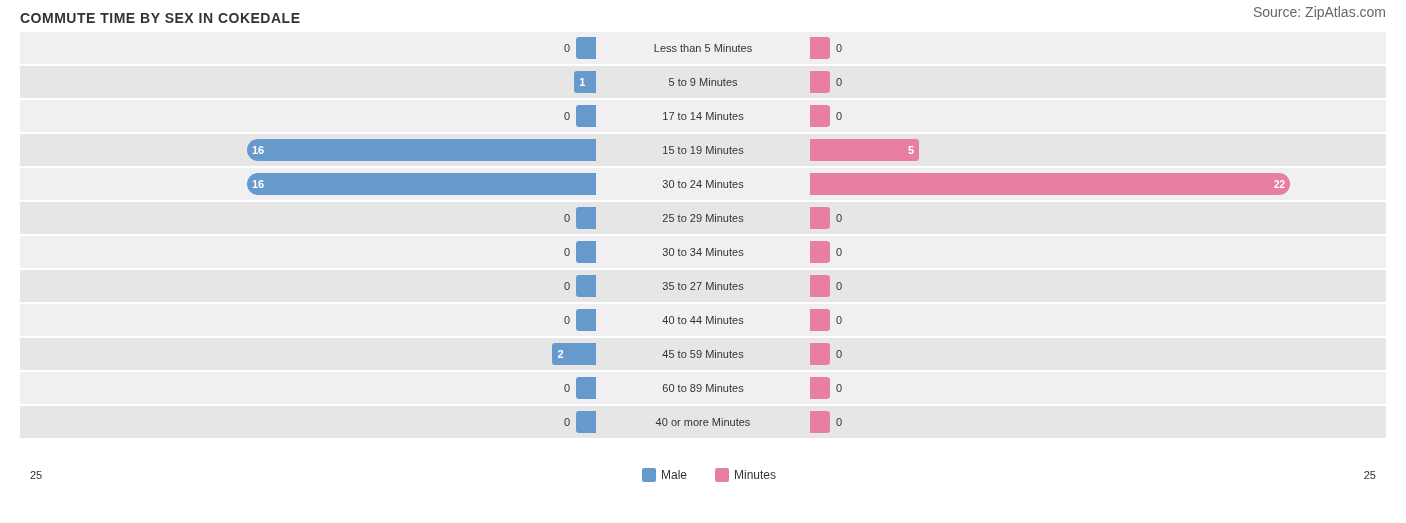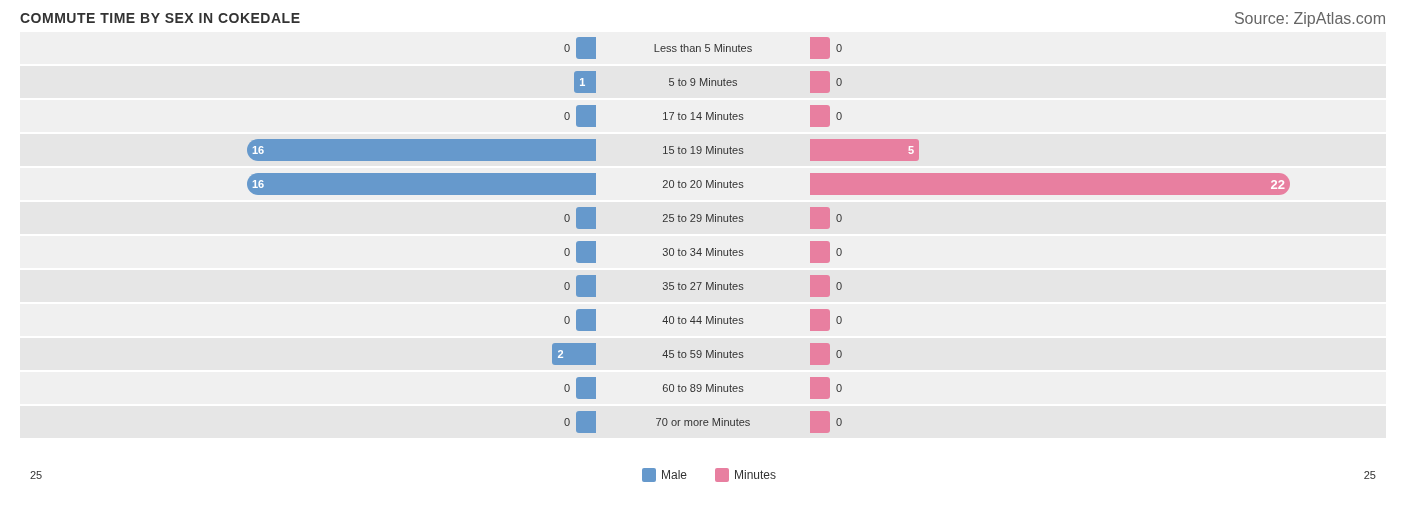--- a/index.html
+++ b/index.html
@@ -20,23 +20,23 @@
     .title {
       font-size: 14px;
       font-weight: bold;
       color: #333;
       text-transform: uppercase;
       letter-spacing: 0.5px;
       margin-bottom: 6px;
     }
     .source {
       position: absolute;
-      top: 10px;
+      top: 4px;
       right: 20px;
-      font-size: 16px;
+      font-size: 14px;
       color: #666;
     }
     .chart-area {
       width: 100%;
       height: 430px;
       position: relative;
     }
     .row {
       display: flex;
       align-items: center;
@@ -217,25 +217,25 @@
         </div>
       </div>
       <div class="row" style="background: rgb(240, 240, 240);">
         <div class="left-section">
           <div class="bar-wrapper-left">
             <div class="bar-male" style="width: 349.091px; border-radius: 12px 0px 0px 12px;">
               <span style="font-size: 11px; color: rgb(255, 255, 255); font-weight: bold; padding: 0px 5px; white-space: nowrap;">16</span>
             </div>
           </div>
         </div>
-        <div class="label-center">20 to 20 Minutes</div>
+        <div class="label-center">30 to 24 Minutes</div>
         <div class="right-section">
           <div class="bar-wrapper-right">
             <div class="bar-female" style="width: 480px; border-radius: 0px 12px 12px 0px;">
-              <span style="font-size: 13px; color: rgb(255, 255, 255); font-weight: bold; padding: 0px 5px; white-space: nowrap;">22</span>
+              <span style="font-size: 10px; color: rgb(255, 255, 255); font-weight: bold; padding: 0px 5px; white-space: nowrap;">22</span>
             </div>
           </div>
         </div>
       </div>
       <div class="row" style="background: rgb(230, 230, 230);">
         <div class="left-section">
           <div class="bar-wrapper-left">
             <span class="value-zero-left">0</span>
             <div class="bar-male" style="width: 20px;"></div>
           </div>
@@ -324,21 +324,21 @@
           </div>
         </div>
       </div>
       <div class="row" style="background: rgb(230, 230, 230);">
         <div class="left-section">
           <div class="bar-wrapper-left">
             <span class="value-zero-left">0</span>
             <div class="bar-male" style="width: 20px;"></div>
           </div>
         </div>
-        <div class="label-center">70 or more Minutes</div>
+        <div class="label-center">40 or more Minutes</div>
         <div class="right-section">
           <div class="bar-wrapper-right">
             <div class="bar-female" style="width: 20px;"></div>
             <span class="value-zero-right">0</span>
           </div>
         </div>
       </div>
     </div>
 
   <div class="footer">

